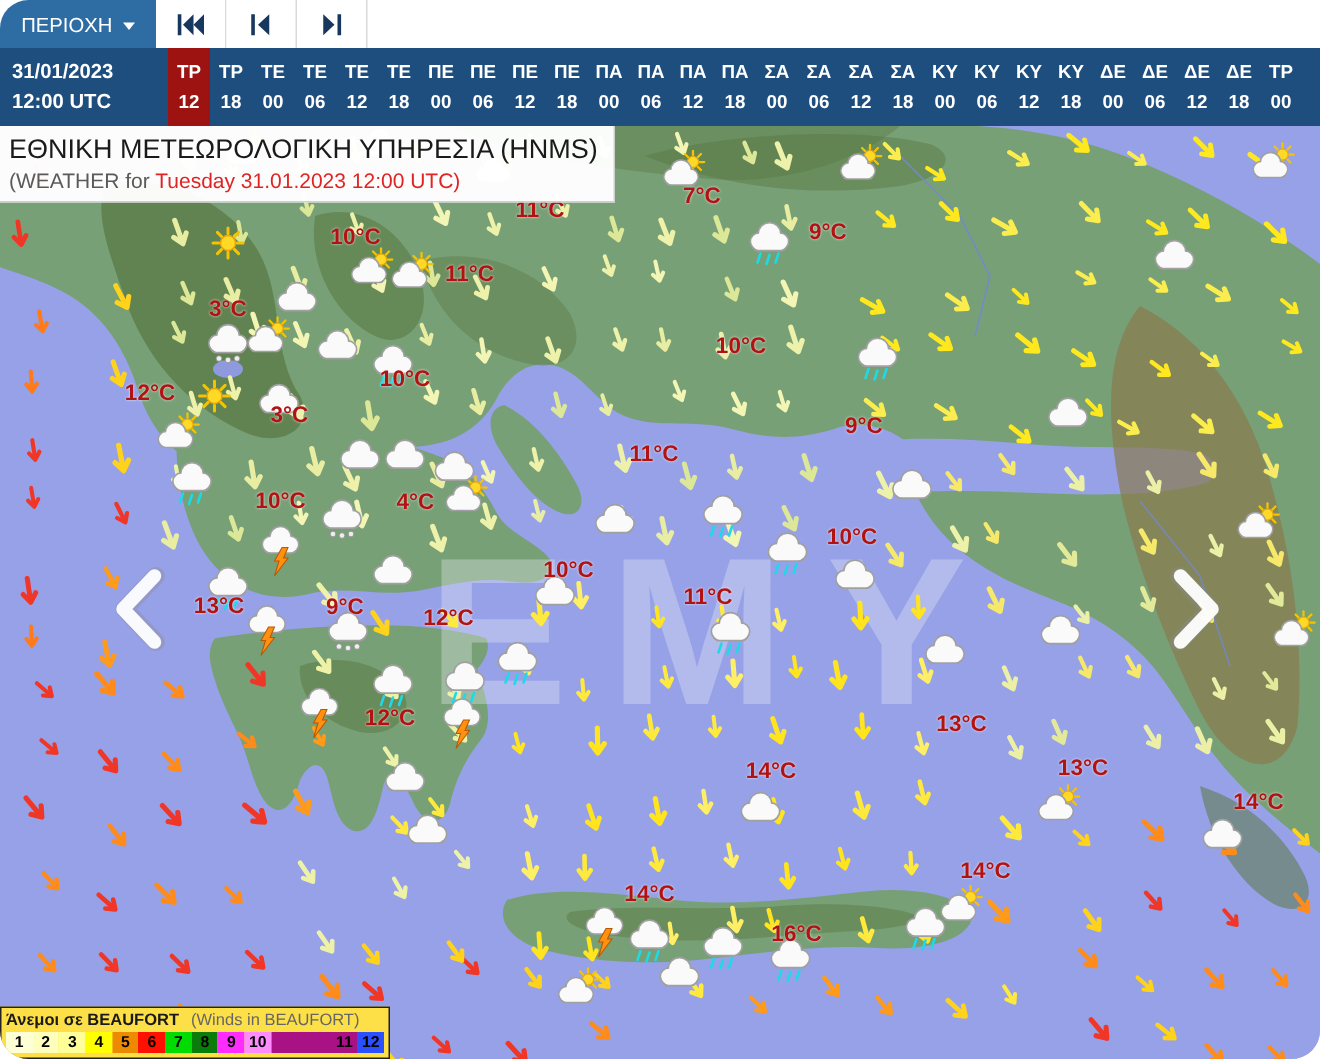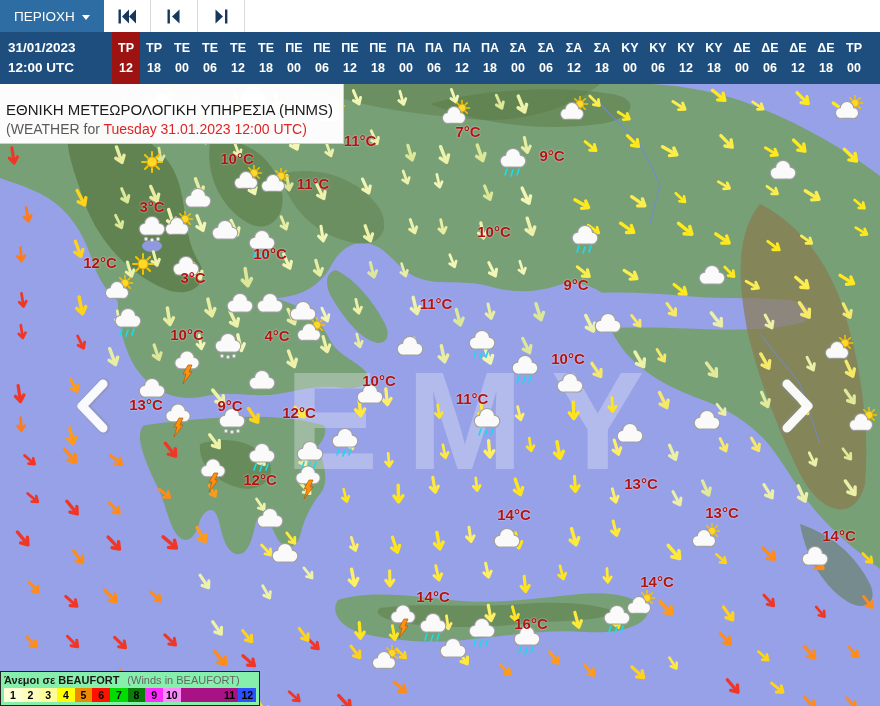--- a/index.html
+++ b/index.html
@@ -1,17 +1,17 @@
 <!DOCTYPE html>
 <html style="--accent: #2e6da4; --sea: #97a1e7; --land: #78a077; --mountain: #5a7a44; --mountain_brown: #897a4f; --tempcolor: #b11212;"><head>
 <meta charset="utf-8">
 <style>
   html,body{margin:0;padding:0;background:#fff;}
   body{width:880px;font-family:"Liberation Sans",sans-serif;-webkit-font-smoothing:antialiased;}
-  .app{width:880px;height:706px;overflow:hidden;position:relative;background:#fff;}
+  .app{width:880px;height:706px;overflow:hidden;position:relative;background:#fff;border-radius:19px;}
 
   
   .toolbar{height:32px;display:flex;align-items:stretch;background:#fff;}
   .btn{display:flex;align-items:center;justify-content:center;cursor:pointer;user-select:none;}
   .btn-region{width:104px;background:var(--accent,#2e6da4);color:#fff;font-size:13.5px;gap:7px;}
   .btn-datetime{width:208px;background:#fff;color:#2a6496;font-size:13.5px;gap:7px;border-right:1px solid #d9d9d9;}
   .btn-media{width:46px;background:#fff;border-right:1px solid #d9d9d9;}
   .caret{width:0;height:0;border-left:4px solid transparent;border-right:4px solid transparent;border-top:5px solid #fff;margin-top:2px;}
   .caret.dark{border-top-color:#33536f;}
   .media-ic{fill:#17375e;}
@@ -24,28 +24,28 @@
   .step.active{background:#9c1311;}
 
   
   .map{position:relative;width:880px;height:622px;background:var(--sea,#97a1e7);overflow:hidden;}
   .map svg.base{position:absolute;left:0;top:0;}
   .temp{position:absolute;transform:translate(-50%,-50%);color:var(--tempcolor,#b11212);
         font-size:15px;font-weight:bold;white-space:nowrap;
         text-shadow:0 0 2px rgba(255,255,255,.55),0 0 1px rgba(255,255,255,.55);}
   .infobox{position:absolute;left:0;top:0;background:rgba(255,255,255,.97);
            padding:3px 10px 4px 6px;line-height:1.35;border-right:1px solid #cfcfcf;border-bottom:1px solid #cfcfcf;}
-  .infobox .l1{color:#1a1a1a;font-size:15px;margin-top:13px;}
+  .infobox .l1{color:#1a1a1a;font-size:18px;}
   .infobox .l2{font-size:14.6px;color:#1a1a1a;}
   .infobox .l2 .b{font-weight:bold;}
   .infobox .l2 .hl{color:#e01414;font-weight:bold;}
   .infobox .l3{font-size:14px;color:#5a5a5a;}
   .infobox .l3 .hl{color:#e02424;}
 
-  .legend{position:absolute;left:0;bottom:0;width:252px;background:#86efac;border:1px solid #222;padding:2px 3px 3px 3px;}
+  .legend{position:absolute;left:0;bottom:0;width:252px;background:#fde047;border:1px solid #222;padding:2px 3px 3px 3px;}
   .legend-title{font-size:11px;color:#1a1a1a;white-space:nowrap;}
   .legend-title .gr{font-weight:bold;}
   .legend-title .en{color:#666;margin-left:8px;}
   .scale{display:flex;height:14px;margin-top:2px;}
   .scale-cell{flex:1;font-size:10.5px;font-weight:bold;color:#000;text-align:center;line-height:14px;}
 </style>
 </head>
 <body>
 
 <div class="app">

